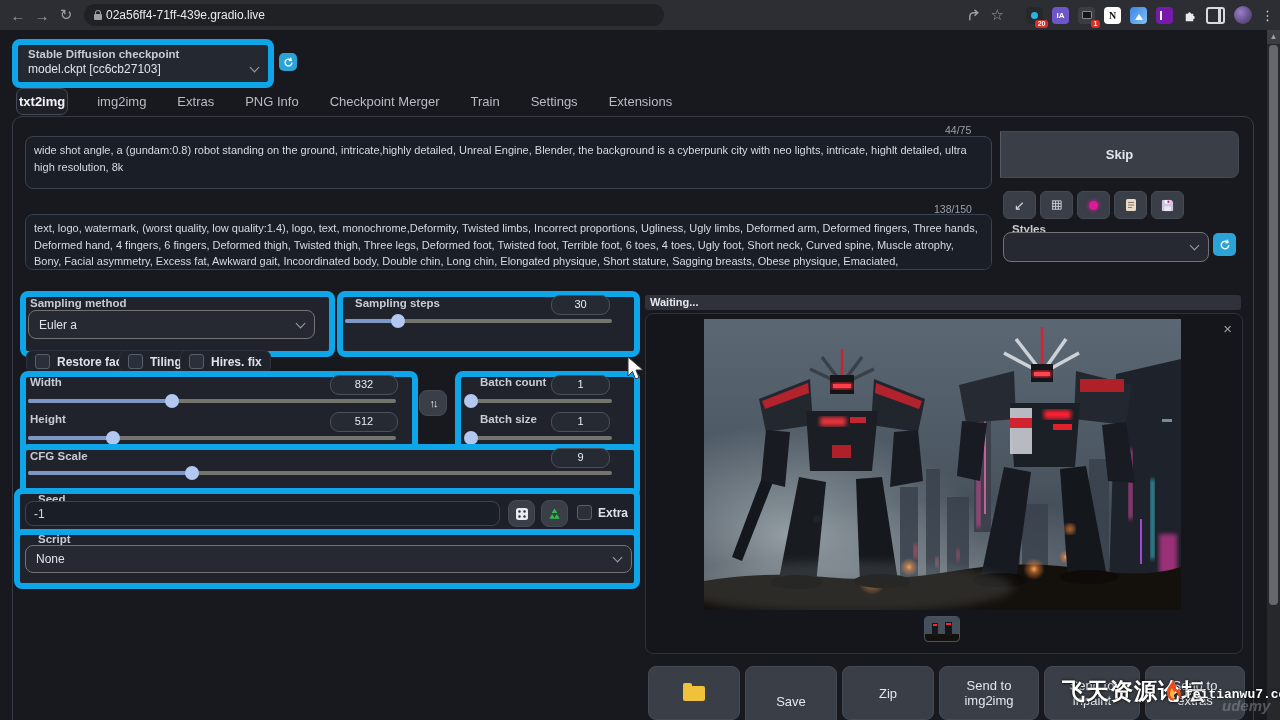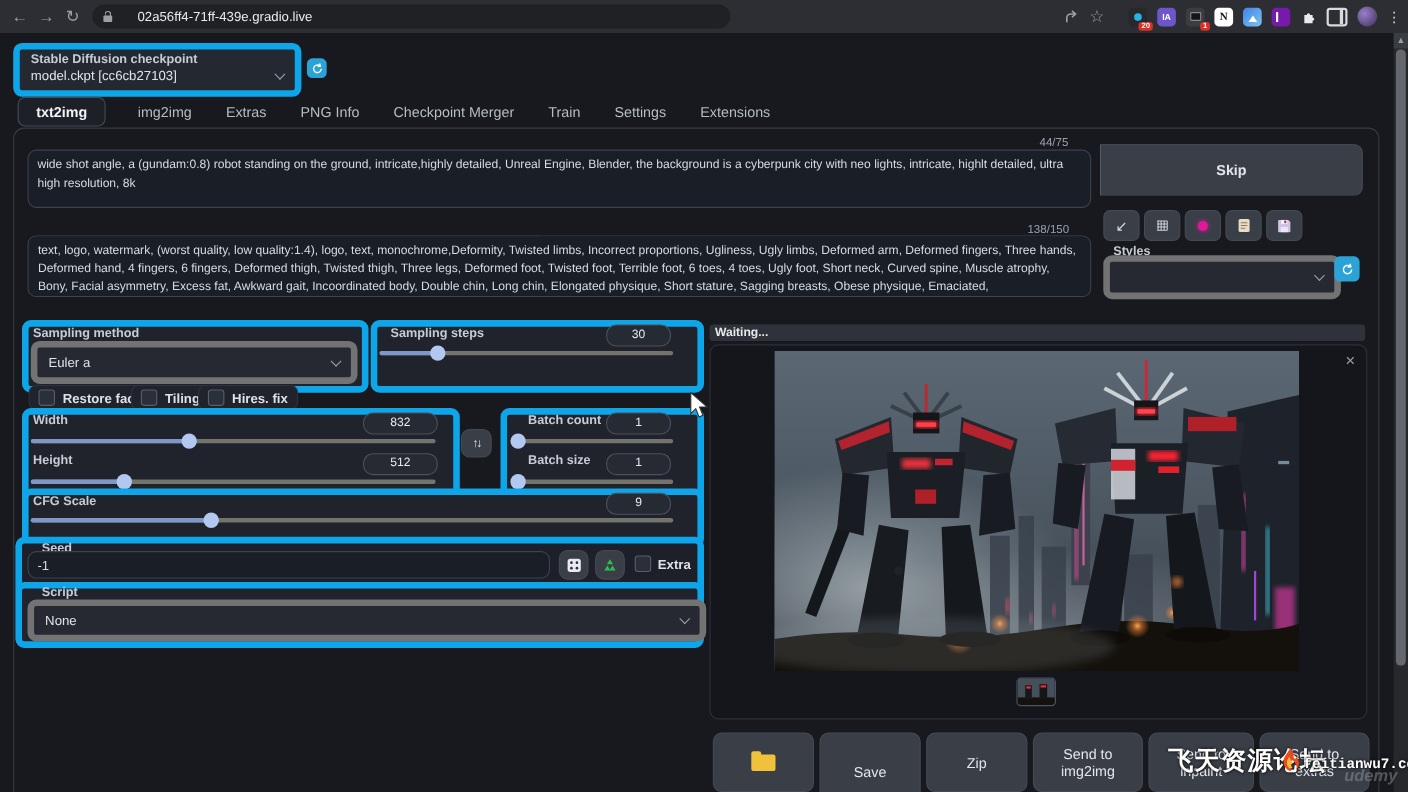--- a/index.html
+++ b/index.html
@@ -3,51 +3,51 @@
 <meta charset="utf-8">
 <style>
   html,body{margin:0;padding:0}
   body{width:1280px;height:720px;overflow:hidden;position:relative;background:#17191e;
        font-family:"Liberation Sans",sans-serif;-webkit-font-smoothing:antialiased}
   .abs{position:absolute}
   
   .chrome{position:absolute;left:0;top:0;width:1280px;height:30px;background:#2c2e33;display:flex;align-items:center}
   .navbtn{color:#9aa0a6;font-size:15px;width:24px;text-align:center;cursor:pointer}
   .omnibox{position:absolute;left:84px;top:4px;width:560px;height:22px;border-radius:11px;background:#202124;
-           display:flex;align-items:center;padding:0 10px;color:#e8eaed;font-size:12px;gap:23px}
+           display:flex;align-items:center;padding:0 10px;color:#e8eaed;font-size:12px;gap:4px}
   .lockicon{width:8px;height:6px;background:#9aa0a6;border-radius:1px;position:relative;margin-top:3px}
   .lockicon::before{content:'';position:absolute;top:-4px;left:1px;width:4px;height:4px;border:1.5px solid #9aa0a6;border-bottom:none;border-radius:3px 3px 0 0}
   .chrome-right{position:absolute;right:6px;top:0;height:30px;display:flex;align-items:center;gap:9px}
   .extic{width:17px;height:17px;border-radius:4px;position:relative;display:flex;align-items:center;justify-content:center;font-size:8px;font-weight:bold;cursor:pointer}
   .badge{position:absolute;right:-5px;bottom:-4px;background:#d93025;color:#fff;font-size:7px;font-weight:bold;border-radius:3px;padding:0.5px 2.5px}
   
   .panel{position:absolute;background:#20232b;border:6px solid #0ea5e9;border-radius:8px}
   .lbl{position:absolute;color:#c6ccd6;font-size:11.5px;font-weight:600}
-  .select{position:absolute;background:#262932;border:6px solid #737373;border-radius:8px;color:#dfe3e9;
+  .select{position:absolute;background:#262932;border:1px solid #737373;border-radius:8px;color:#dfe3e9;
           font-size:12px;display:flex;align-items:center;padding:0 10px;cursor:pointer}
   .chev{margin-left:auto;width:6px;height:6px;border-right:1.6px solid #9aa2ad;border-bottom:1.6px solid #9aa2ad;
         transform:rotate(45deg);margin-top:-3px}
   .pill{position:absolute;background:#262a33;border:1px solid #4a515d;border-radius:9px;color:#e8ebf0;
         font-size:11px;text-align:center;line-height:17px;height:18px;cursor:text}
   .slider{position:absolute;height:14px;cursor:pointer}
   .slider .track{position:absolute;left:0;right:0;top:5px;height:4px;background:#73746c;border-radius:2px}
   .slider .fill{position:absolute;left:0;top:5px;height:4px;width:var(--pct,0%);background:#7e97c6;border-radius:2px}
   .slider .knob{position:absolute;top:0;left:calc(var(--pct,0%) - 7px);width:14px;height:14px;border-radius:50%;background:#b3c8f0}
   .cb{width:13px;height:13px;background:#2a2f3a;border:1px solid #565e6d;border-radius:3px;flex:none;cursor:pointer}
   .cbrow{position:absolute;display:flex;align-items:center;gap:7px;background:#20232b;border:1px solid #2e323c;
          border-radius:7px;padding:3px 8px;color:#dde1e8;font-size:12px;font-weight:600}
   .btn{background:#393e47;border:1px solid #444a54;border-radius:8px;color:#e3e6eb;display:flex;
        align-items:center;justify-content:center;cursor:pointer;box-sizing:border-box}
   .ta{position:absolute;background:#1a1e26;border:1px solid #3b4250;border-radius:8px;color:#d7dbe2;
       font-family:"Liberation Sans",sans-serif;font-size:11px;line-height:1.5;padding:5px 8px;resize:none;box-sizing:border-box}
   .counter{position:absolute;color:#9aa0ab;font-size:10.5px}
   .bluebtn{position:absolute;background:#2ca3d6;border-radius:5px;display:flex;align-items:center;justify-content:center;cursor:pointer}
   .tabitem{color:#b6bcc6;font-size:13px;cursor:pointer;padding:5px 2px}
   .tabitem.active{color:#f2f4f7;font-weight:bold;border:1px solid #454b57;border-radius:7px;
-                  background:#1d2027;padding:5px 16px}
+                  background:#1d2027;padding:5px 2px}
   .iconbtn{position:absolute;width:31px;height:26px;background:#393e47;border:1px solid #444a54;border-radius:6px;
            display:flex;align-items:center;justify-content:center;cursor:pointer;color:#d6dae0}
   .wm-cn{position:absolute;color:#fff;font-weight:bold;font-size:23px;letter-spacing:1px;
          text-shadow:0 0 3px #000,1px 1px 0 #333;}
   .wm-site{position:absolute;color:#fff;font-size:13px;font-weight:bold;text-shadow:0 0 3px #000}
   .udemy{position:absolute;color:#9aa0a8;font-size:15px;font-weight:bold;opacity:.45;font-style:italic}
 </style>
 </head>
 <body>
 

